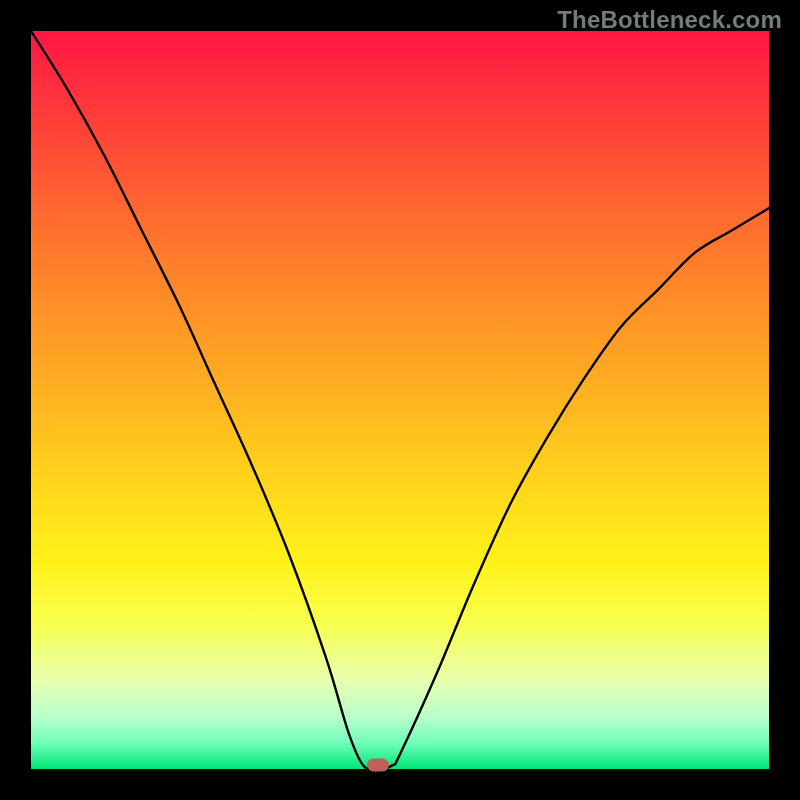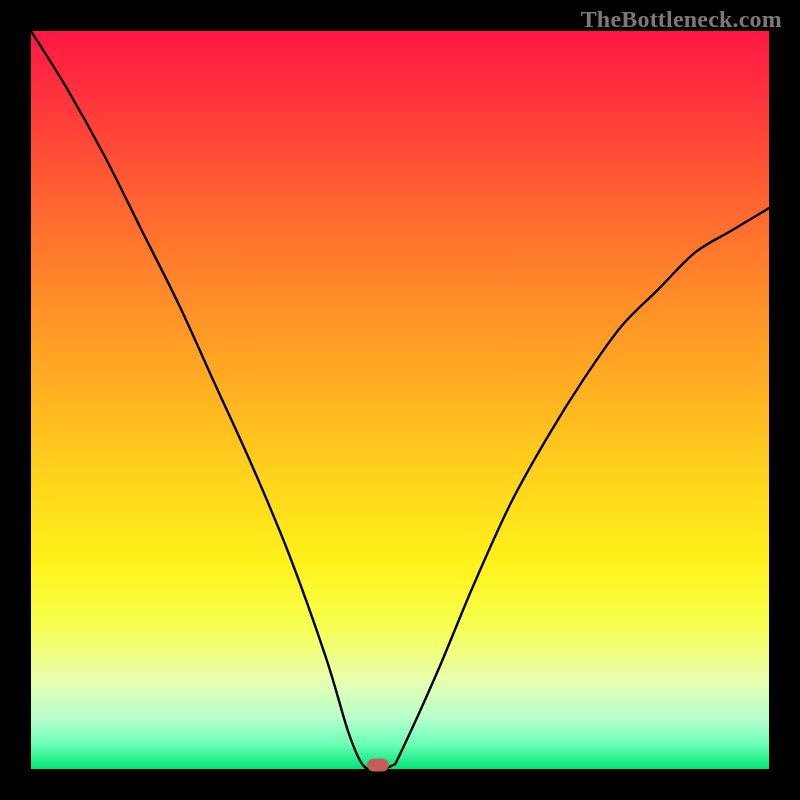--- a/index.html
+++ b/index.html
@@ -36,21 +36,21 @@
       #f8ff4a 80%,
       #e8ffb0 88%,
       #b8ffcc 93%,
       #6fffb8 96.5%,
       #00e676 100%);
   }
   .watermark {
     position: absolute;
     top: 6px;
     right: 18px;
-    font-family: Liberation Serif, serif;
+    font-family: Liberation Sans, sans-serif;
     font-size: 24px;
     font-weight: 600;
     color: #7a7a7a;
     letter-spacing: 0.2px;
   }
   svg.curve {
     position: absolute;
     left: 0;
     top: 0;
     width: 738px;

